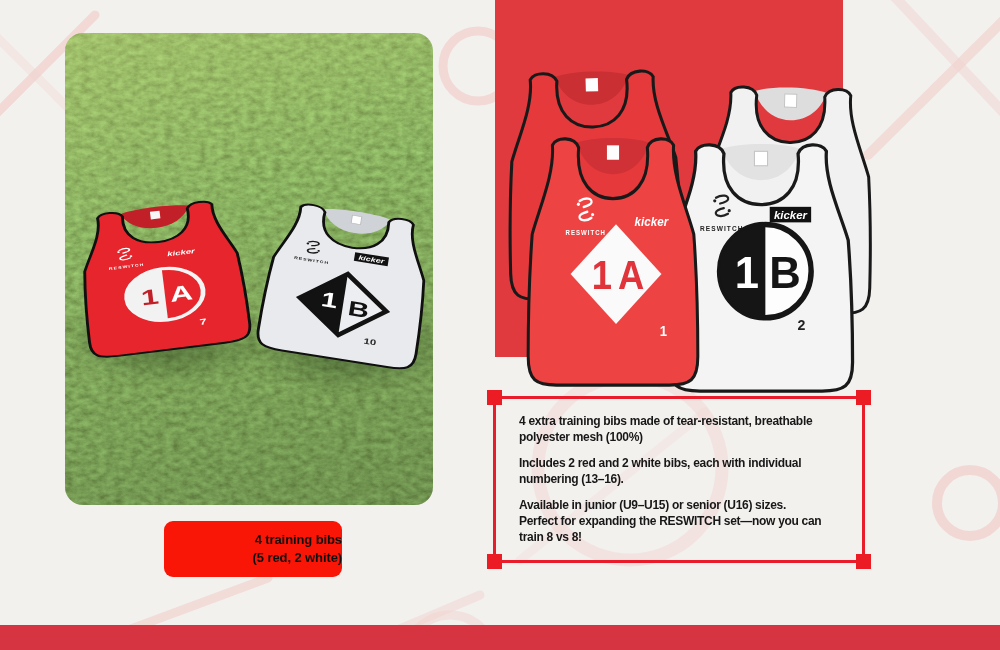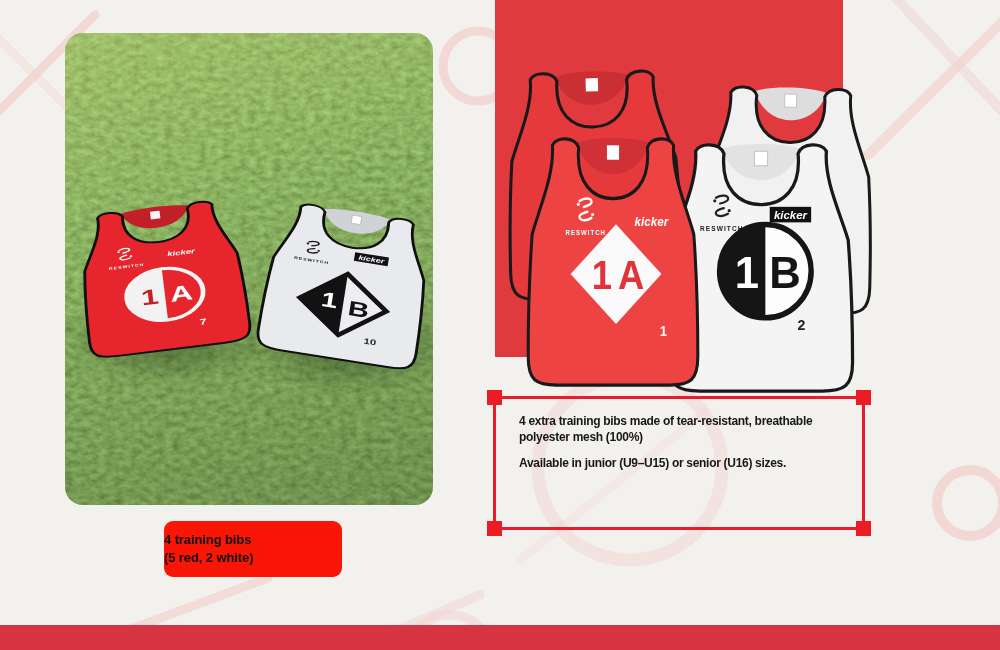--- a/index.html
+++ b/index.html
@@ -19,33 +19,33 @@
         background:radial-gradient(ellipse at center,rgba(12,28,6,.45) 0%,rgba(12,28,6,0) 68%);}
   .shadow.s1{left:-8px;top:258px;width:220px;height:96px;}
   .shadow.s2{left:176px;top:262px;width:218px;height:100px;}
   .photo-bib{position:absolute;}
   .photo-bib.red{left:2px;top:170px;width:192px;height:152px;transform:rotate(-7deg);}
   .photo-bib.white{left:186px;top:174px;width:190px;height:158px;transform:rotate(9deg);}
 
   
   .caption{position:absolute;left:164px;top:521px;width:178px;height:56px;background:#fa1606;
            border-radius:9px;z-index:2;display:flex;flex-direction:column;justify-content:center;
-           align-items:flex-start;color:#101010;font-weight:bold;font-size:13px;line-height:1.35;
+           align-items:flex-end;color:#101010;font-weight:bold;font-size:13px;line-height:1.35;
            letter-spacing:-.1px;text-align:center;}
 
   
   .bib{position:absolute;overflow:visible;}
   .bib text{font-family:"Liberation Sans",sans-serif;}
   .bib.red-back{left:492px;top:66px;width:205px;height:240px;z-index:2;transform:rotate(-1.5deg);}
   .bib.white-back{left:688px;top:82px;width:200px;height:238px;z-index:2;transform:rotate(1.5deg);}
   .bib.white-front{left:652px;top:138px;width:218px;height:262px;z-index:3;}
   .bib.red-front{left:512px;top:132px;width:202px;height:262px;z-index:4;}
 
   
-  .desc-box{position:absolute;left:493px;top:396px;width:372px;height:134px;z-index:2;
+  .desc-box{position:absolute;left:493px;top:396px;width:372px;height:167px;z-index:2;
             border:3px solid #e91c2c;box-sizing:border-box;}
   .corner{position:absolute;width:15px;height:15px;background:#ec1c24;z-index:3;}
   .corner.tl{left:-9px;top:-9px;} .corner.tr{right:-9px;top:-9px;}
   .corner.bl{left:-9px;bottom:-9px;} .corner.br{right:-9px;bottom:-9px;}
   .desc-text{padding:15px 22px 0 23px;color:#171717;font-weight:bold;font-size:12px;
              line-height:1.3;letter-spacing:-.3px;}
   .desc-text p{margin:0 0 11px 0;}
 </style>
 </head>
 <body>
@@ -190,20 +190,22 @@
     <text x="150" y="184" text-anchor="middle" font-size="13" font-weight="bold" fill="#fff">1</text>
   </svg>
 
   <div class="desc-box">
     <div class="corner tl"></div>
     <div class="corner tr"></div>
     <div class="corner bl"></div>
     <div class="corner br"></div>
     <div class="desc-text">
       <p>4 extra training bibs made of tear-resistant, breathable polyester mesh (100%)</p>
+      <p>Includes 2 red and 2 white bibs, each with individual numbering (13–16).</p>
       <p style="margin-bottom:16px">
         <span>Available in junior (U9–U15) or senior (U16) sizes.</span><br>
+        <span>Perfect for expanding the RESWITCH set—now you can train 8 vs 8!</span>
       </p>
     </div>
   </div>
 
   <div class="footer-bar"></div>
 </div>
 
 </body></html>

